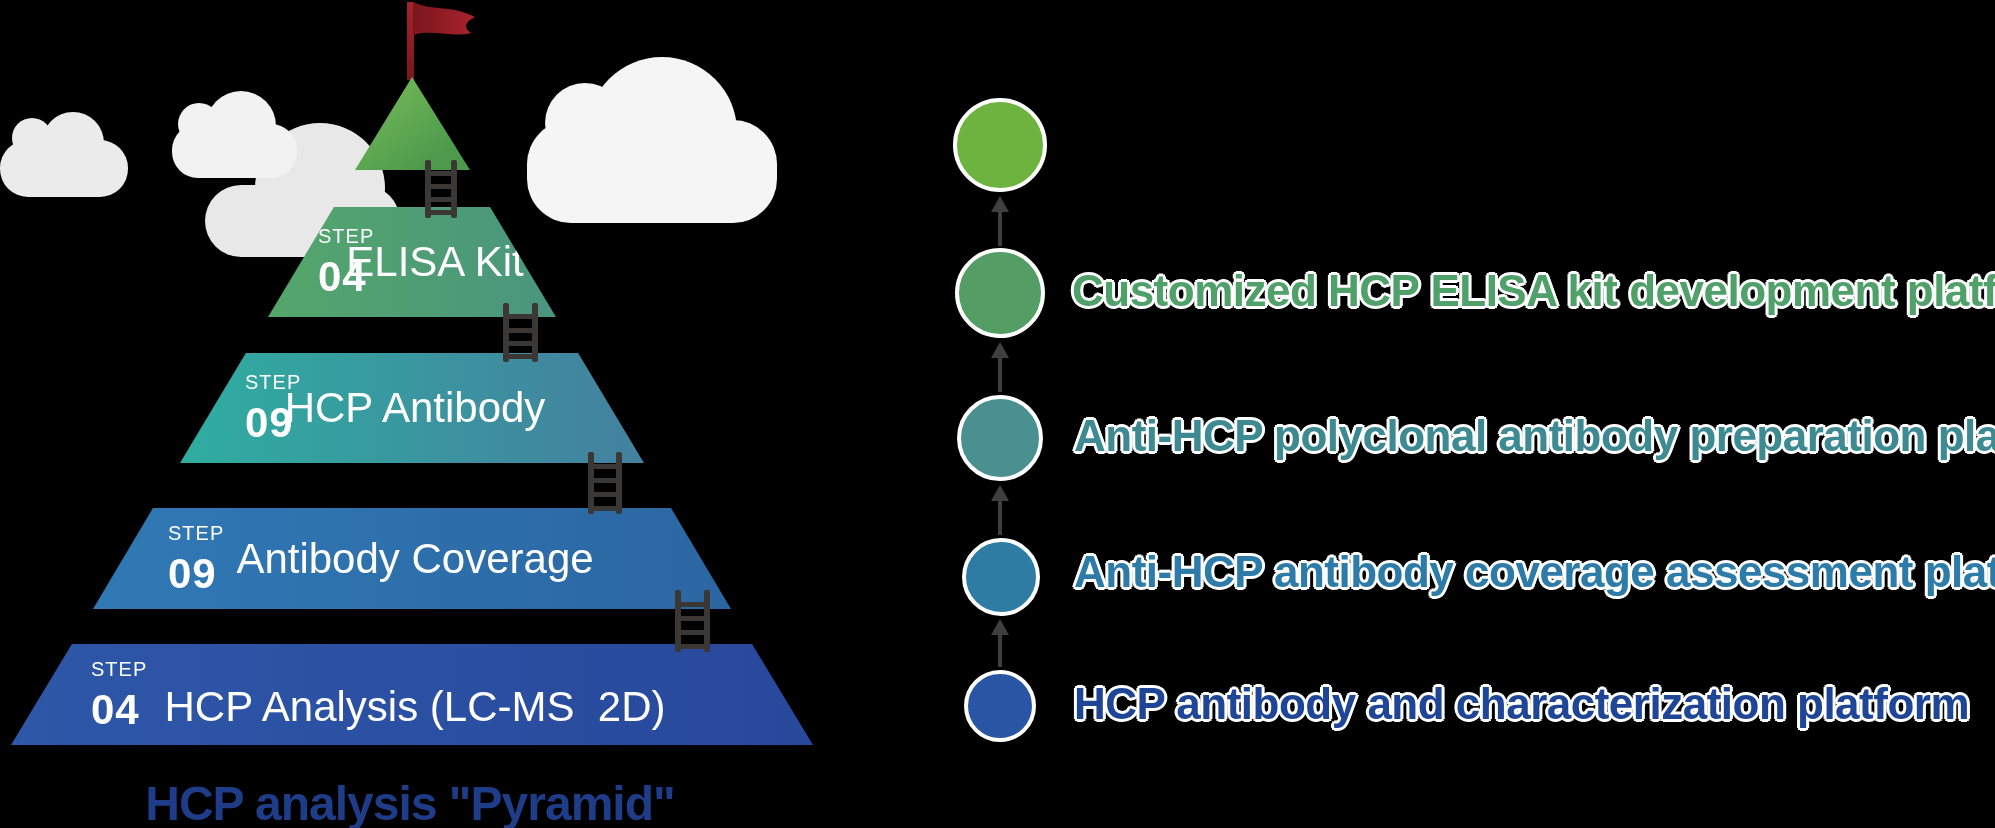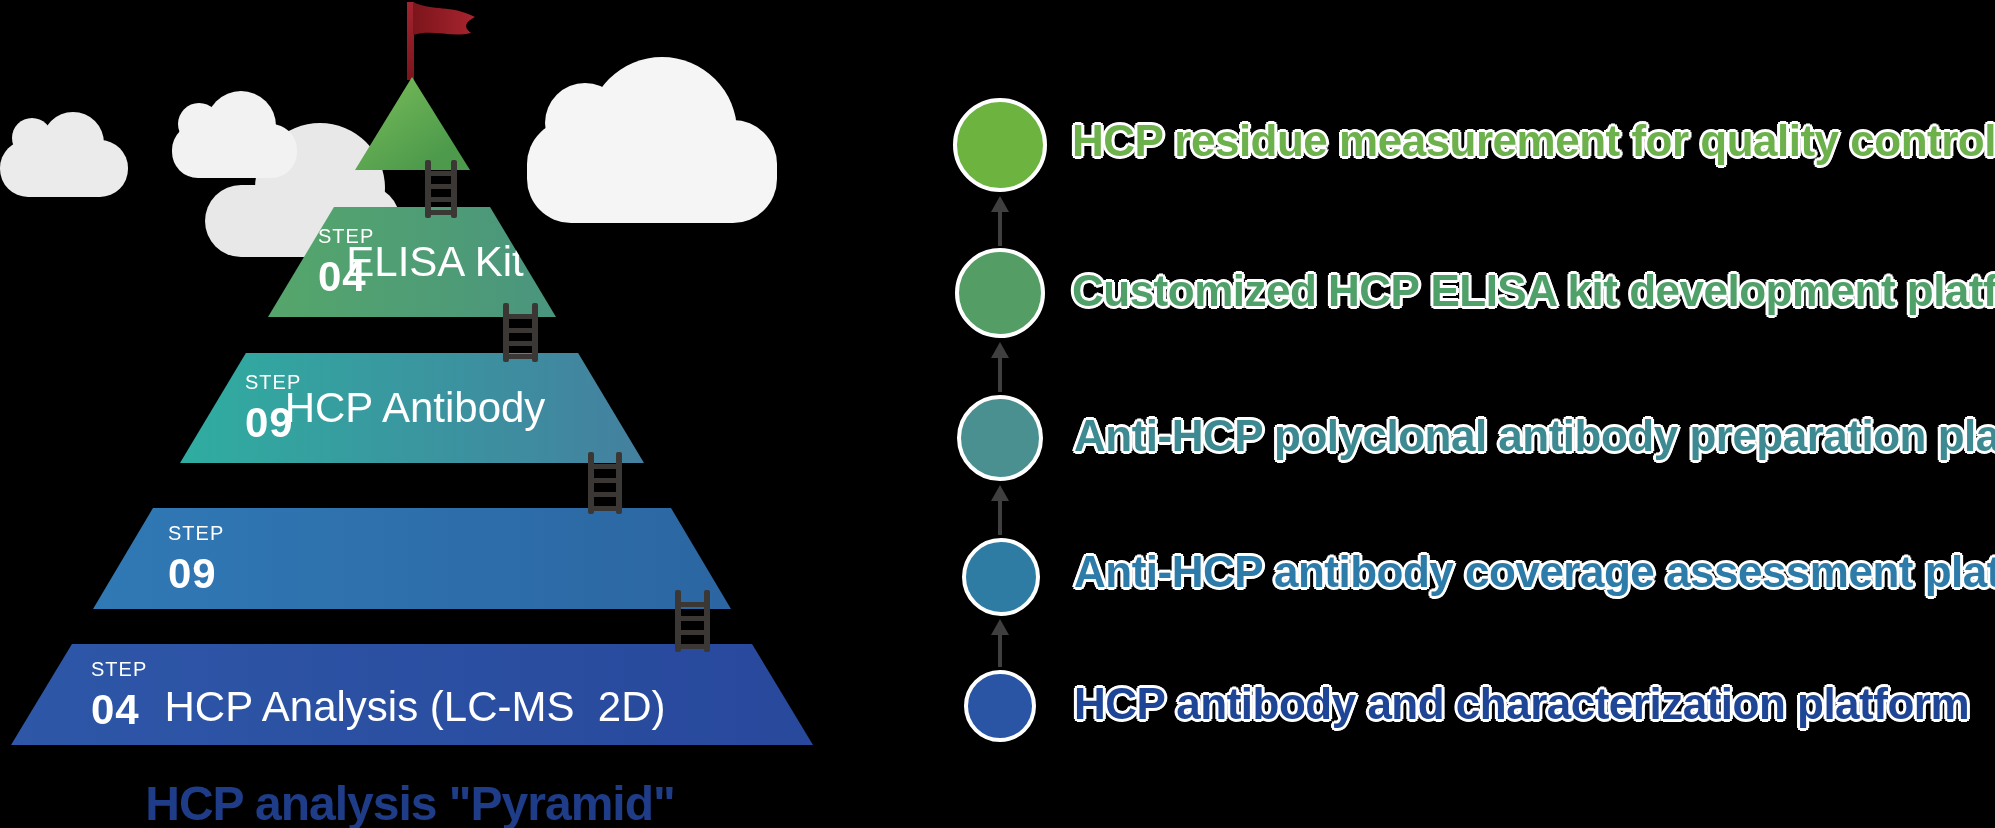--- a/index.html
+++ b/index.html
@@ -95,20 +95,21 @@
       <span class="step-num">09</span>
     </div>
     <div class="level-title" style="left:235px;">HCP Antibody</div>
   </div>
 
   <div class="level" style="left: 93px; top: 508px; width: 638px; height: 101px; clip-path: polygon(9.4% 0px, 90.6% 0px, 100% 100%, 0px 100%); background: linear-gradient(90deg, rgb(48, 121, 181), rgb(43, 102, 162));">
     <div class="step-block" style="left:75px;">
       <span class="step-word">STEP</span>
       <span class="step-num">09</span>
     </div>
+    <div class="level-title" style="left:322px;">Antibody Coverage</div>
   </div>
 
   <div class="level" style="left: 11px; top: 644px; width: 802px; height: 101px; clip-path: polygon(7.6% 0px, 92.4% 0px, 100% 100%, 0px 100%); background: linear-gradient(90deg, rgb(46, 87, 168), rgb(40, 72, 156));">
     <div class="step-block" style="left:80px;">
       <span class="step-word">STEP</span>
       <span class="step-num">04</span>
     </div>
     <div class="level-title" style="left:404px;margin-top:12px;">HCP Analysis (LC-MS  2D)</div>
   </div>
 
@@ -141,21 +142,20 @@
       <div class="rail r"></div>
     <div class="rung" style="top:12px;"></div>
       <div class="rung" style="top:26px;"></div>
     <div class="rung" style="top:40px;"></div>
       <div class="rung" style="top:54px;"></div>
   </div>
 
   <div class="caption" style="left:410px;top:776px;color:#1e3c87;">HCP analysis "Pyramid"</div>
 
   <div class="platform-circle" style="left: 953px; top: 98px; width: 94px; height: 94px; background-color: rgb(108, 179, 63);"></div>
-  <div class="platform-label" style="left: 1072px; top: 141px; color: rgb(108, 177, 75);">HCP residue measurement for quality control</div>
 
   <div class="platform-circle" style="left: 955px; top: 248px; width: 90px; height: 90px; background-color: rgb(84, 157, 101);"></div>
   <div class="platform-label" style="left: 1072px; top: 291px; color: rgb(79, 160, 105);">Customized HCP ELISA kit development platform</div>
 
   <div class="platform-circle" style="left: 957px; top: 395px; width: 86px; height: 86px; background-color: rgb(75, 144, 144);"></div>
   <div class="platform-label" style="left: 1074px; top: 436px; color: rgb(62, 138, 146);">Anti-HCP polyclonal antibody preparation platform</div>
 
   <div class="platform-circle" style="left: 962px; top: 538px; width: 78px; height: 78px; background-color: rgb(46, 124, 164);"></div>
   <div class="platform-label" style="left: 1074px; top: 572px; color: rgb(45, 123, 168);">Anti-HCP antibody coverage assessment platform</div>
 

